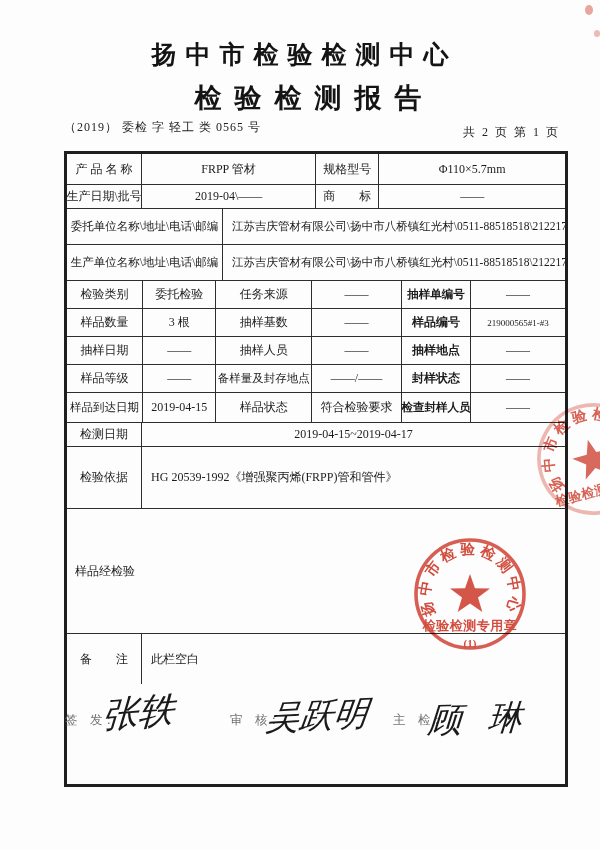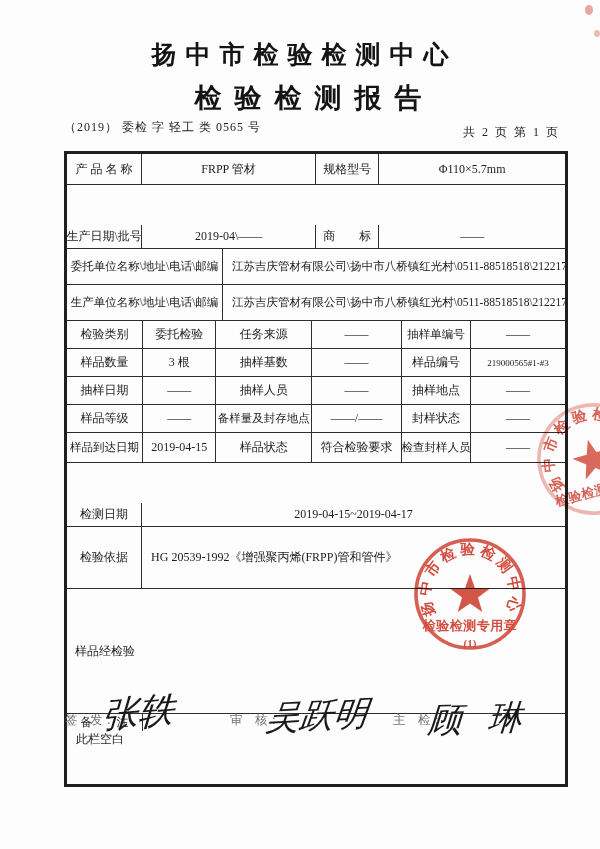--- a/index.html
+++ b/index.html
@@ -31,44 +31,44 @@
   .page-info  { position:absolute; right:8px; top:5px; letter-spacing:2px; }
   
   .report-table {
     position:absolute; left:64px; top:151px;
     width:504px; height:636px;
     border:3px solid #1f1f1f;
     display:flex; flex-direction:column;
     background:transparent;
   }
   .trow { display:flex; flex-direction:row; border-bottom:1.5px solid #2e2e2e; }
-  .trow:last-child { border-bottom:none;flex-direction:column; }
+  .trow:last-child { border-bottom:none; }
   .tcell {
     border-right:1.5px solid #2e2e2e;
     display:flex; align-items:center; justify-content:center;
     font-size:12px; text-align:center; overflow:hidden;
     white-space:pre; color:#1c1c1c;
   }
   .tcell:last-child { border-right:none; }
   .tcell.left { justify-content:flex-start; text-align:left; padding-left:9px; }
   .tcell.small { font-size:9px; letter-spacing:0; }
   .tcell.tiny-label { font-size:11.5px; }
   .tcell.addr { font-size:11.5px; }
   
-  .h31{height:31px;} .h24{height:24px;margin-top:40px;} .h36{height:36px;} .h28{height:28px;}
+  .h31{height:31px;} .h24{height:24px;} .h36{height:36px;} .h28{height:28px;}
   .h30{height:30px;} .h62{height:62px;} .h125{height:125px;} .h50{height:50px;}
   
   .c4-0{width:76px;} .c4-1{width:176px;} .c4-2{width:64px;} .c4-3{width:188px;}
   
   .c2-0{width:158px;} .c2-1{width:346px;}
   
   .cn-0{width:76px;} .cn-1{width:428px;}
   
   .c6-0{width:77px;} .c6-1{width:74px;} .c6-2{width:97px;}
-  .c6-3{width:91px;} .c6-4{width:70px;} .c6-5{width:95px;}
+  .c6-3{width:91px;} .c6-4{width:70px;font-weight:bold;} .c6-5{width:95px;}
   
   .conclusion-cell { position:relative; align-items:flex-start; justify-content:flex-start; }
   .conclusion-text { position:absolute; left:9px; top:38px; font-size:12.5px; white-space:pre; }
   .seal-note { position:absolute; right:16px; top:88px; font-size:12px; letter-spacing:1px; }
   .issue-line { position:absolute; right:8px; top:109px; font-size:12.5px; white-space:pre; }
   
   .sig-row { position:absolute; left:60px; top:688px; width:520px; height:70px; }
   .sig-label { position:absolute; font-size:12.5px; top:24px; white-space:pre; color:#737373; }
   .sig-label.l1{ left:5px; } .sig-label.l2{ left:170px; } .sig-label.l3{ left:333px; }
   .signature {

